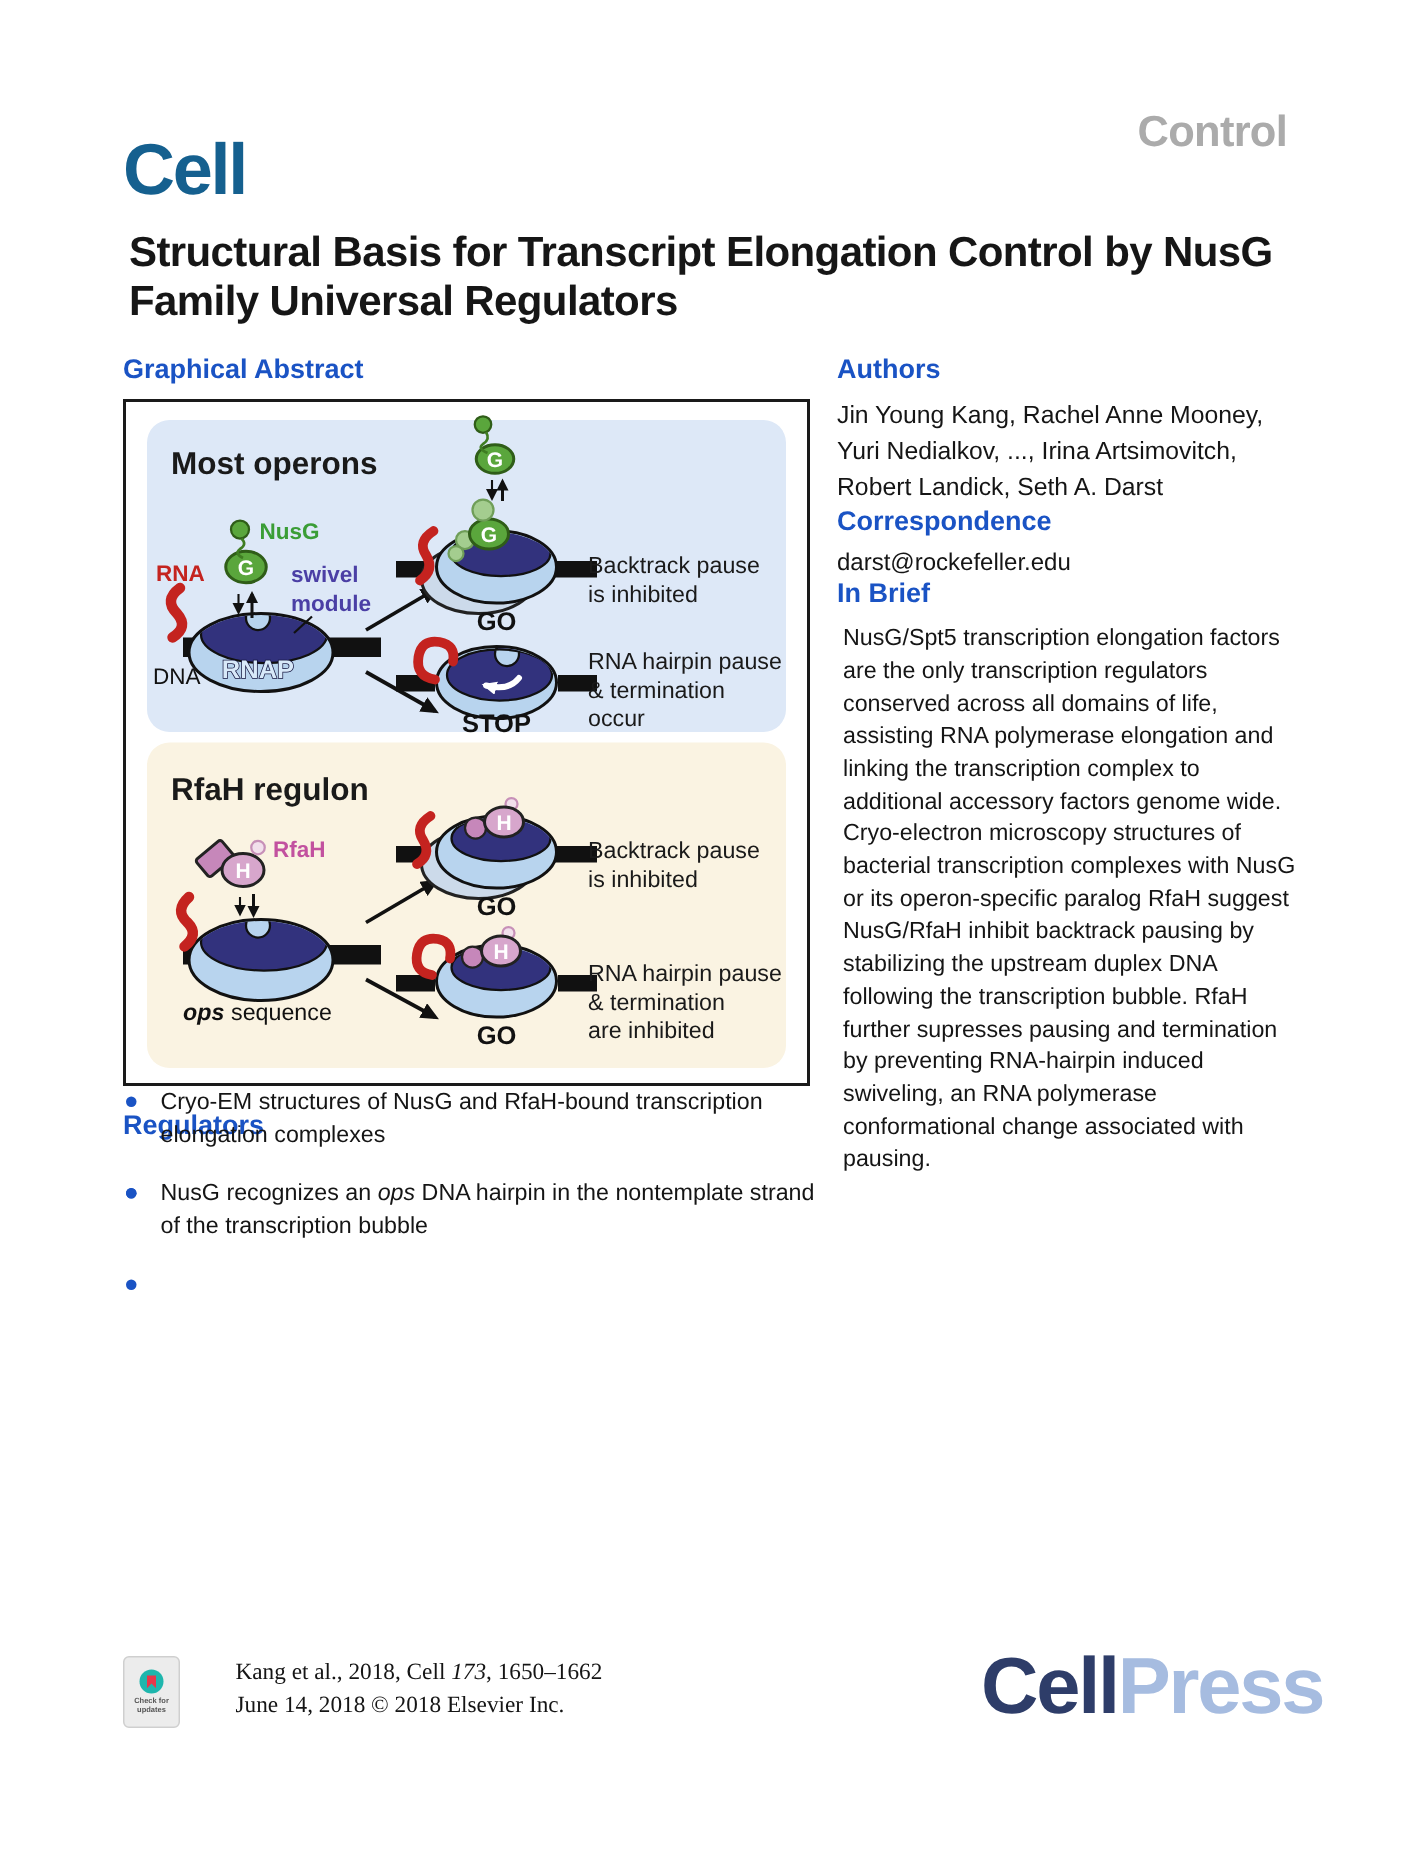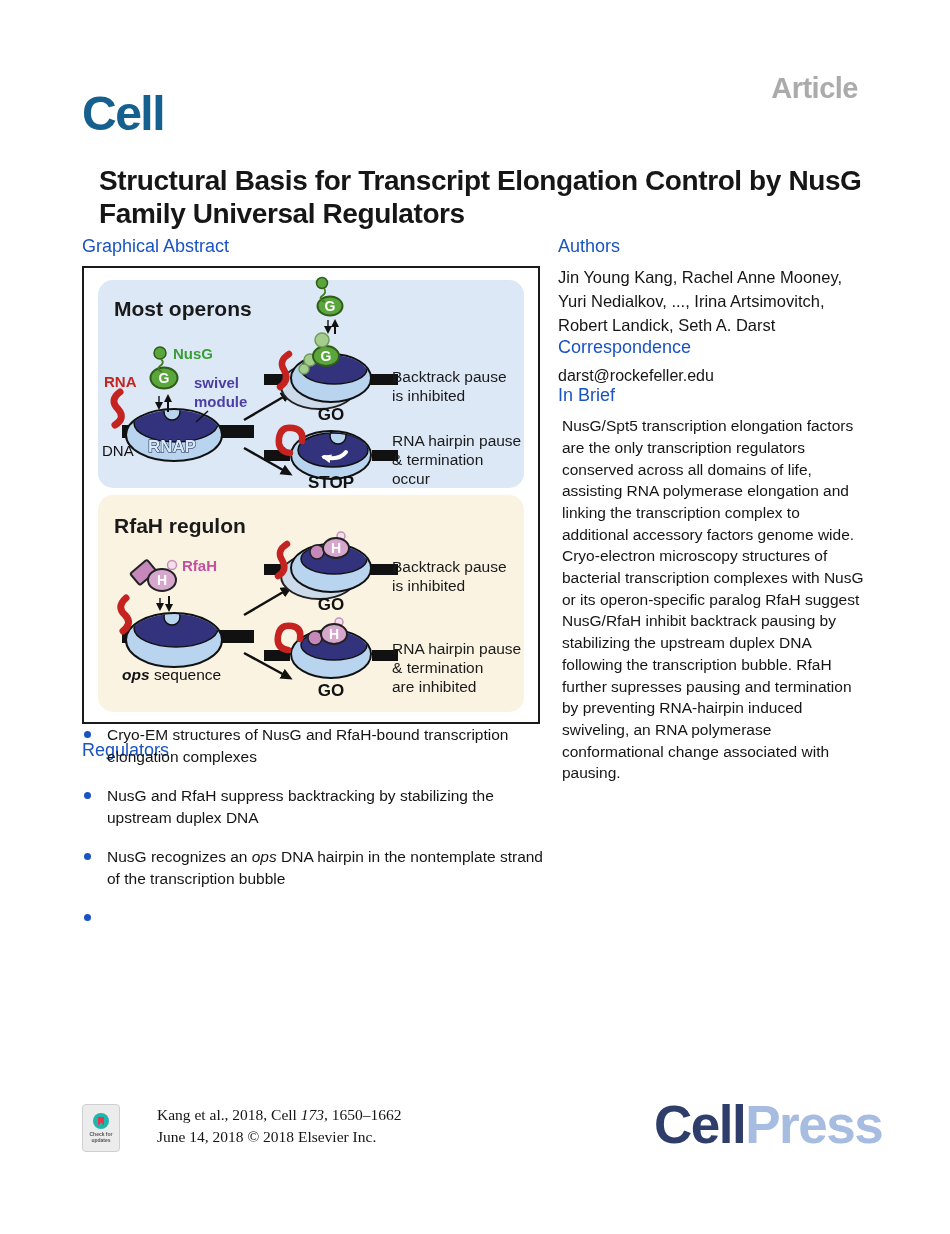--- a/index.html
+++ b/index.html
@@ -12,23 +12,23 @@
     --badge_teal:#1fb6ad; --badge_red:#e8374a;
   }
   *{box-sizing:border-box;}
   html,body{margin:0;padding:0;background:#fff;}
   .page{position:relative;width:950px;height:1234px;background:#fff;
         font-family:"Liberation Sans",sans-serif;overflow:hidden;color:#111;}
   .article-label{position:absolute;top:72px;right:92px;font-size:29px;font-weight:700;
         color:var(--article_gray);letter-spacing:-0.5px;}
   .cell-logo{position:absolute;top:86px;left:82px;font-size:48px;font-weight:700;
         color:var(--cell_logo);letter-spacing:-1.5px;}
-  .paper-title{position:absolute;top:148px;left:82px;max-width:786px;margin:17px;
+  .paper-title{position:absolute;top:148px;left:82px;max-width:786px;margin:4px;
         font-size:28px;line-height:1.17;font-weight:700;color:#161616;letter-spacing:-0.4px;}
-  .sec-heading{position:absolute;margin:0;font-size:18px;font-weight:400;color:var(--heading_blue);}
+  .sec-heading{position:absolute;margin:0;font-size:18px;font-weight:700;color:var(--heading_blue);}
   .ga-heading{left:82px;top:236px;}
   .figure-box{position:absolute;left:82px;top:266px;width:458px;height:458px;
         border:2px solid #1a1a1a;background:#fff;}
   svg{display:block;font-family:"Liberation Sans",sans-serif;}
   .f-title{font-size:21px;font-weight:700;fill:#1a1a1a;}
   .f-cap{font-size:15.5px;fill:#1a1a1a;}
   .f-go{font-size:17px;font-weight:700;fill:#111;}
   .f-lab{font-size:15px;font-weight:700;}
   .f-letter{font-size:14px;font-weight:700;fill:#fff;}
   .hl-heading{left:82px;top:740px;}
@@ -58,21 +58,21 @@
   .cellpress{position:absolute;left:654px;top:1094px;font-size:53px;font-weight:700;
         letter-spacing:-1.5px;}
   .cp-dark{color:var(--cellpress_dark);}
   .cp-light{color:var(--cellpress_light);}
 </style>
 </head>
 <body>
 
 <div class="page">
 
-  <div class="article-label">Article</div>
+  <div class="article-label">Control</div>
   <div class="cell-logo">Cell</div>
   <h1 class="paper-title">Structural Basis for Transcript Elongation Control by NusG Family Universal Regulators</h1>
 
   <h2 class="sec-heading ga-heading">Graphical Abstract</h2>
 
   <div class="figure-box">
     <svg width="454" height="454" viewBox="0 0 454 454">
       <defs>
         <marker id="ahB" markerUnits="userSpaceOnUse" markerWidth="14" markerHeight="12" refX="9" refY="5.5" orient="auto">
             <polygon points="0,0 12,5.5 0,11" fill="#111"></polygon>
@@ -210,21 +210,20 @@
   </div>
 
   <h2 class="sec-heading hl-heading">Regulators</h2>
   <ul class="highlights">
     <li>
       <span class="dot"></span>
       <span>Cryo-EM structures of NusG and RfaH-bound transcription elongation complexes</span>
     </li>
     <li>
       <span class="dot"></span>
-      <span>NusG and RfaH suppress backtracking by stabilizing the upstream duplex DNA</span>
     </li>
     <li>
       <span class="dot"></span>
       <span>NusG recognizes an </span><span class="it">ops</span><span> DNA hairpin in the nontemplate strand of the transcription bubble</span>
     </li>
     <li>
       <span class="dot"></span>
     </li>
   </ul>
 

